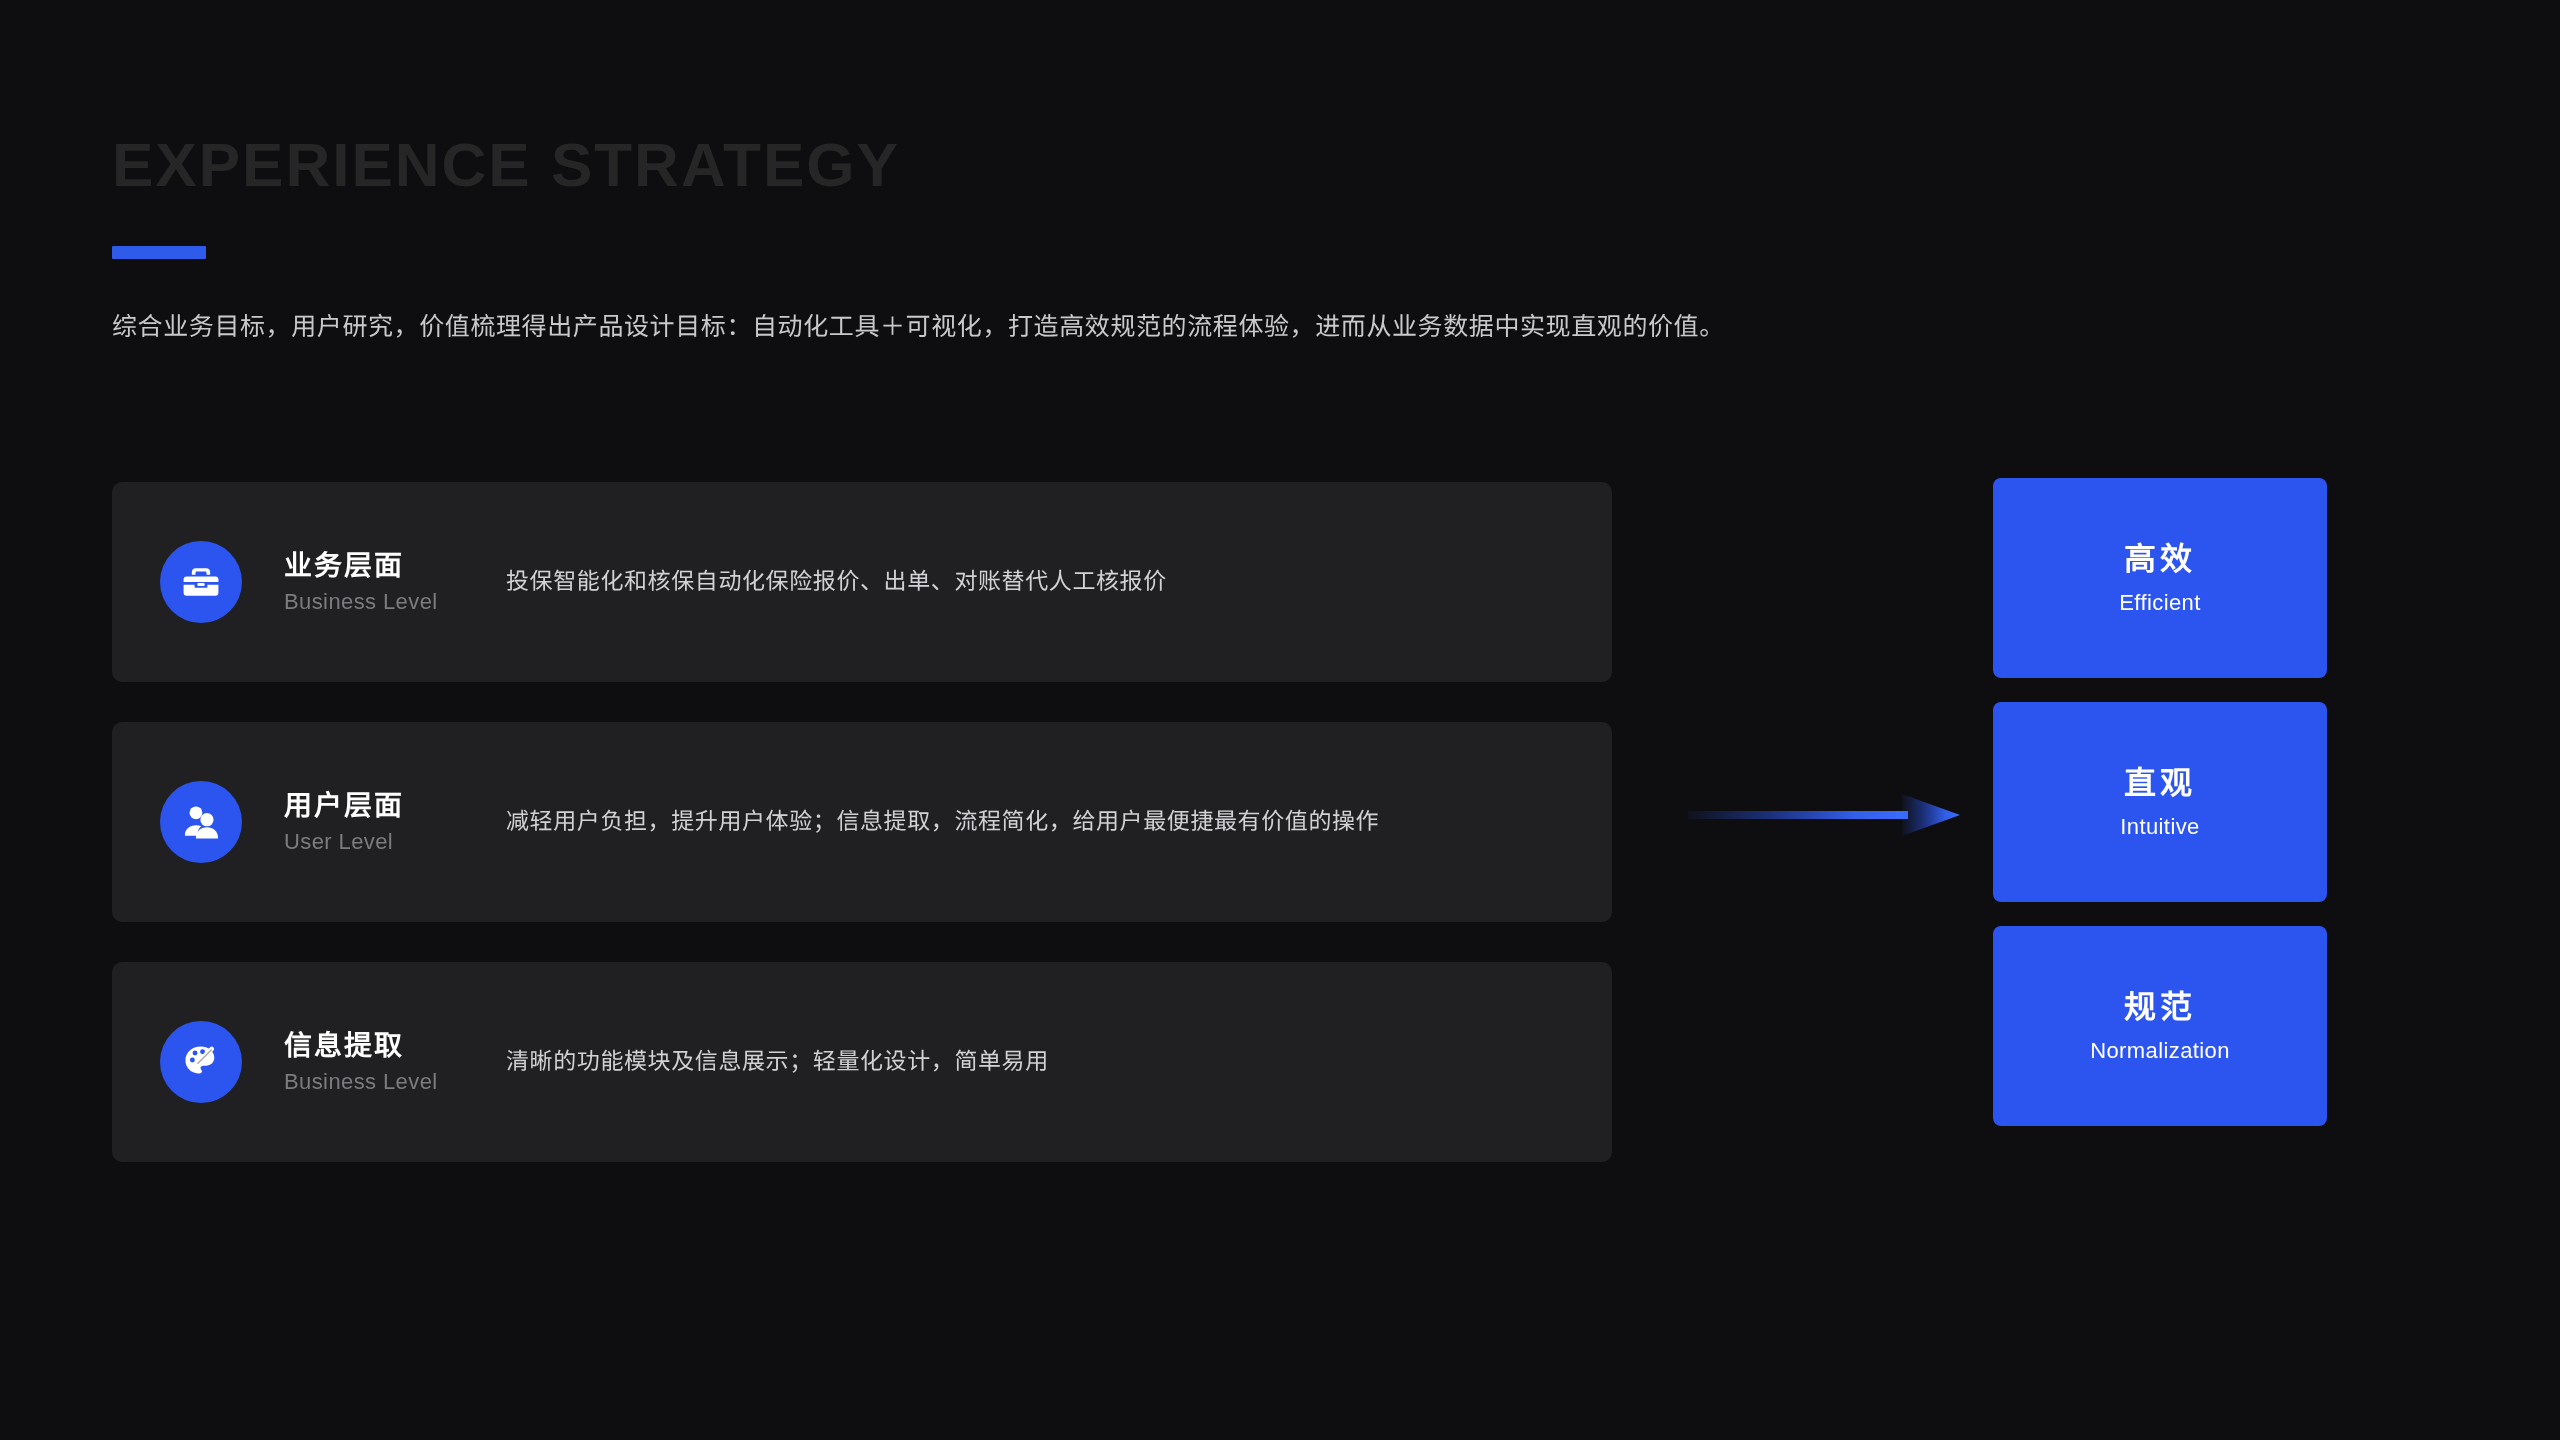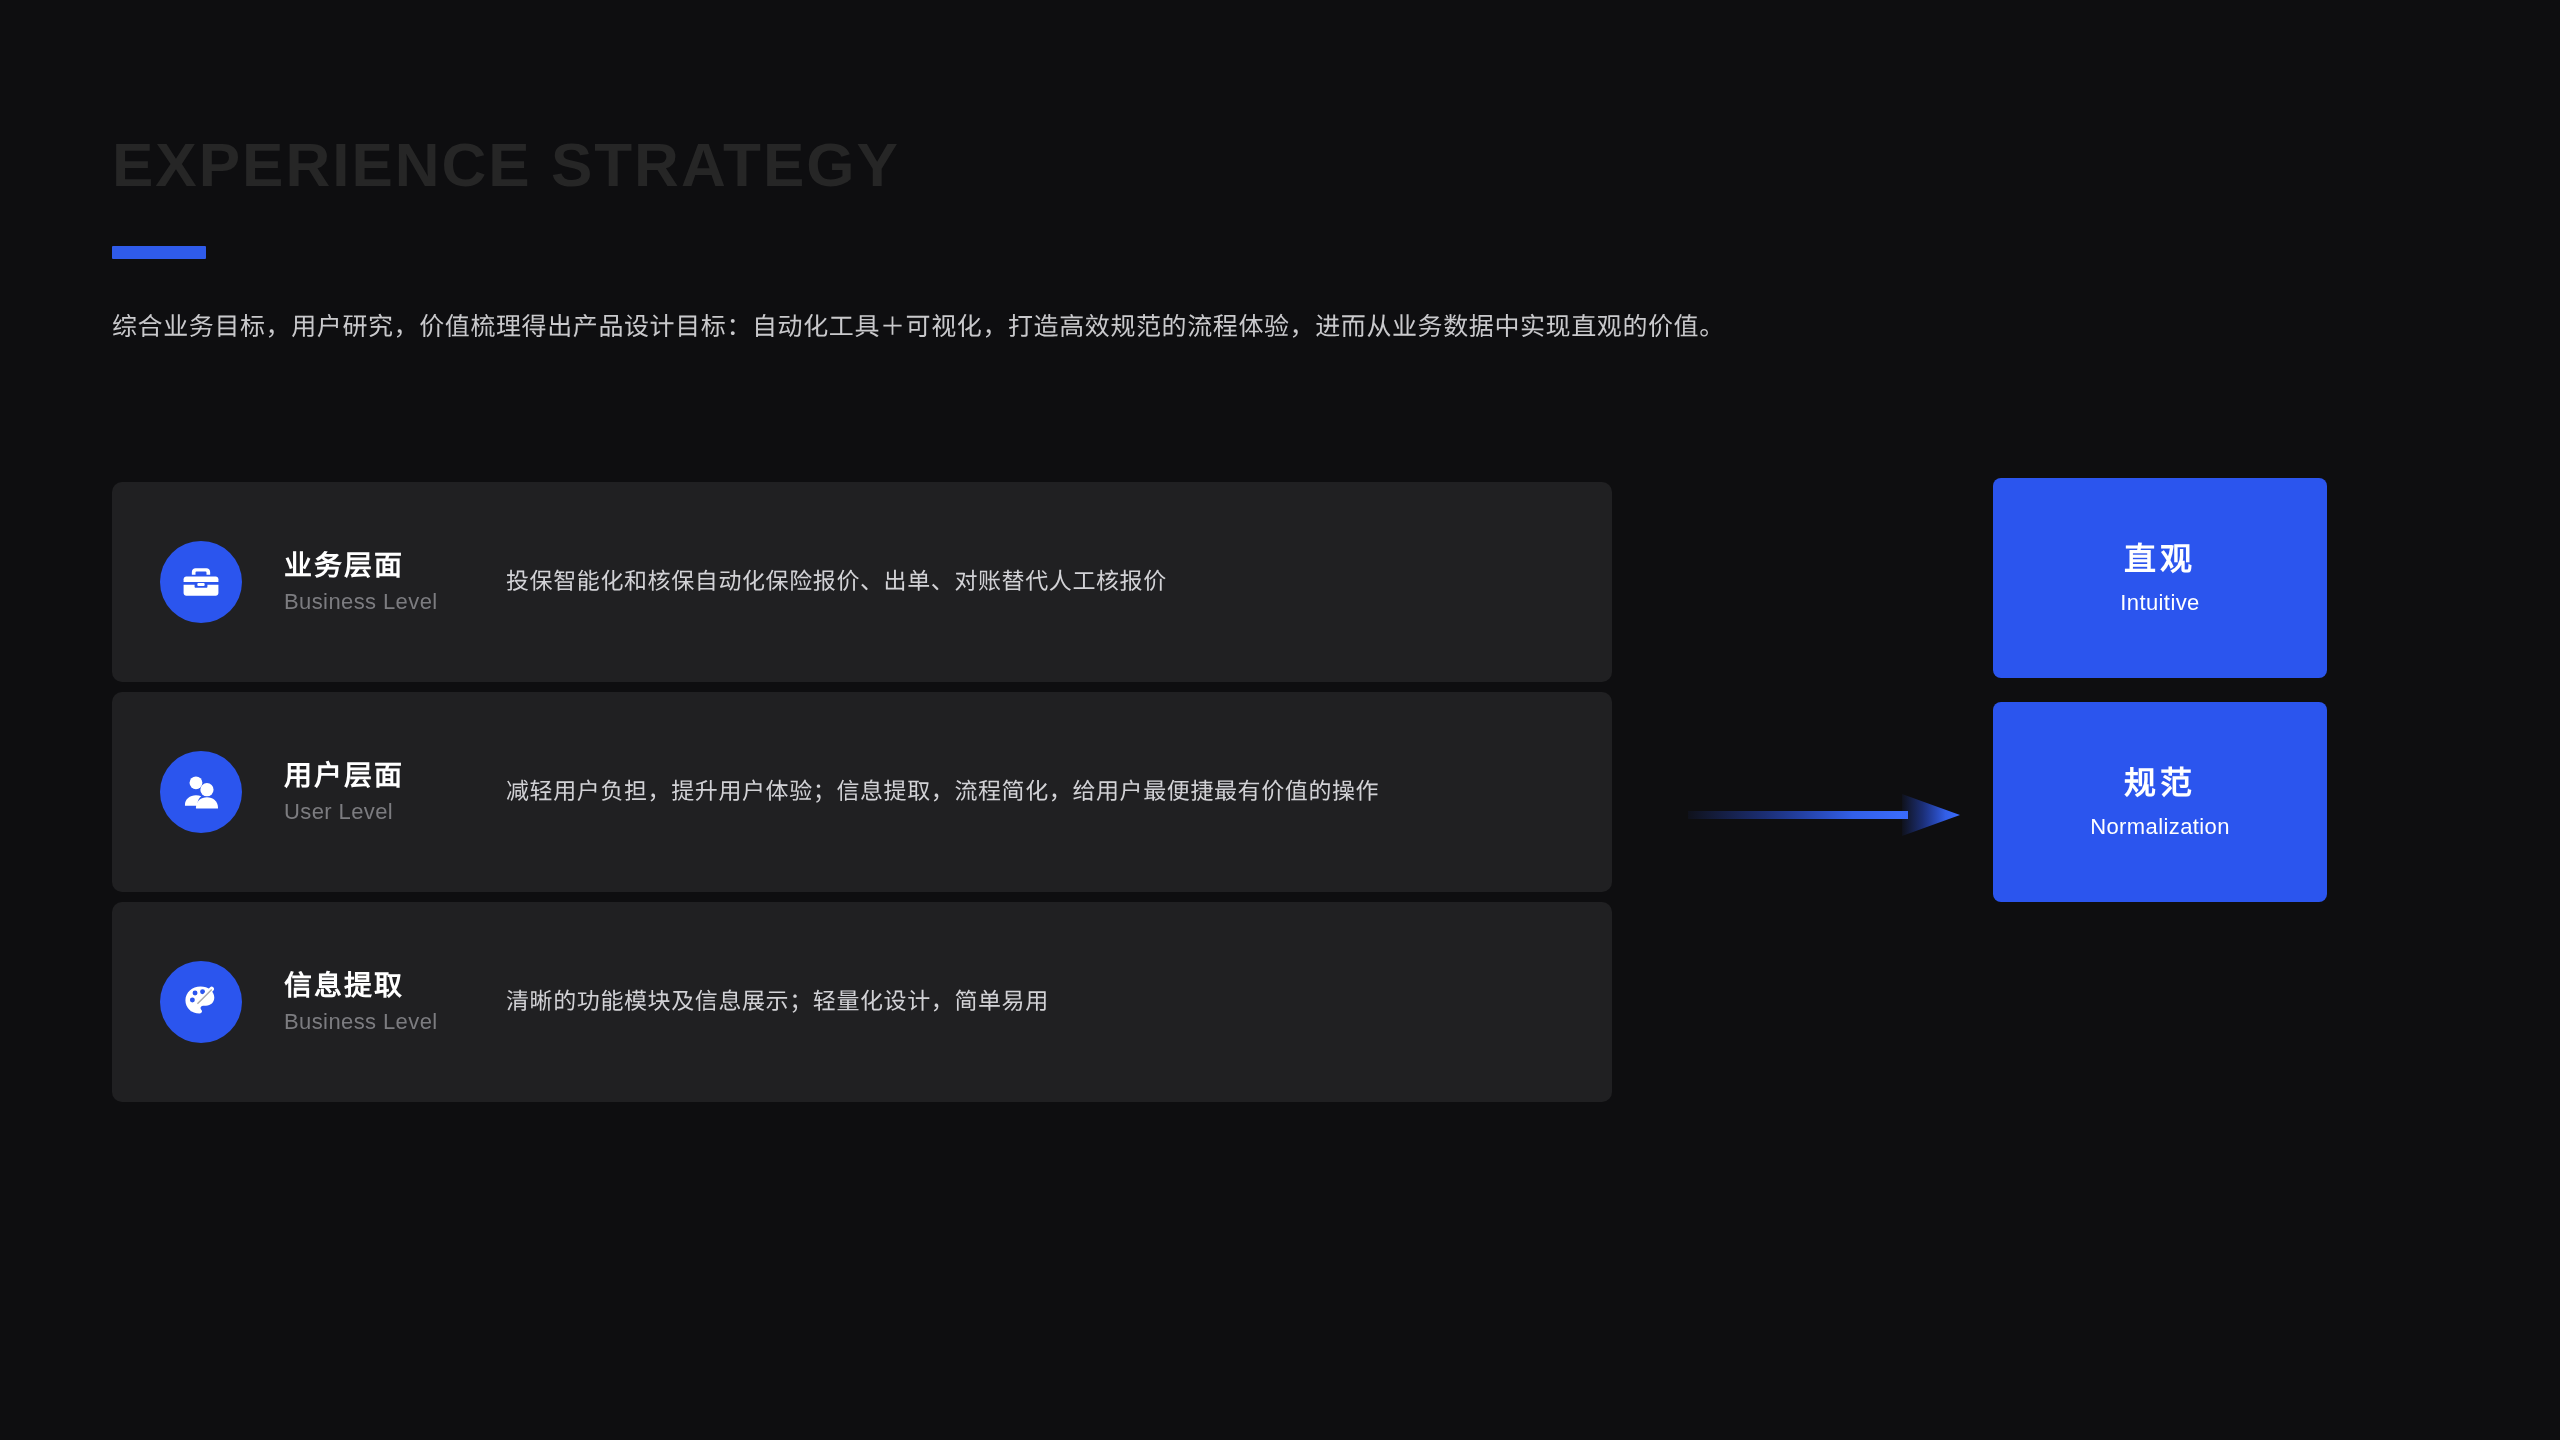--- a/index.html
+++ b/index.html
@@ -79,21 +79,21 @@
   }
 
   
   .cards {
     position: absolute;
     left: 112px;
     top: 482px;
     width: 1500px;
     display: flex;
     flex-direction: column;
-    gap: 10px;
+    gap: 40px;
   }
   .card {
     position: relative;
     height: 200px;
     background: #202022;
     border-radius: 10px;
     display: flex;
     align-items: center;
     padding-left: 48px;
     box-sizing: border-box;
@@ -257,20 +257,24 @@
           <stop offset="100%" stop-color="#3b6dff" stop-opacity="1"></stop>
         </linearGradient>
       </defs>
       <rect x="0" y="25" width="220" height="8" fill="url(#arrowGrad)"></rect>
       <polygon points="214,8 214,50 272,29" fill="url(#arrowGrad)"></polygon>
     </svg>
   </div>
 
   <div class="outcomes">
 
+    <div class="outcome">
+      <div class="outcome-cn">高效</div>
+      <div class="outcome-en">Efficient</div>
+    </div>
 
     <div class="outcome">
       <div class="outcome-cn">直观</div>
       <div class="outcome-en">Intuitive</div>
     </div>
 
     <div class="outcome">
       <div class="outcome-cn">规范</div>
       <div class="outcome-en">Normalization</div>
     </div>

